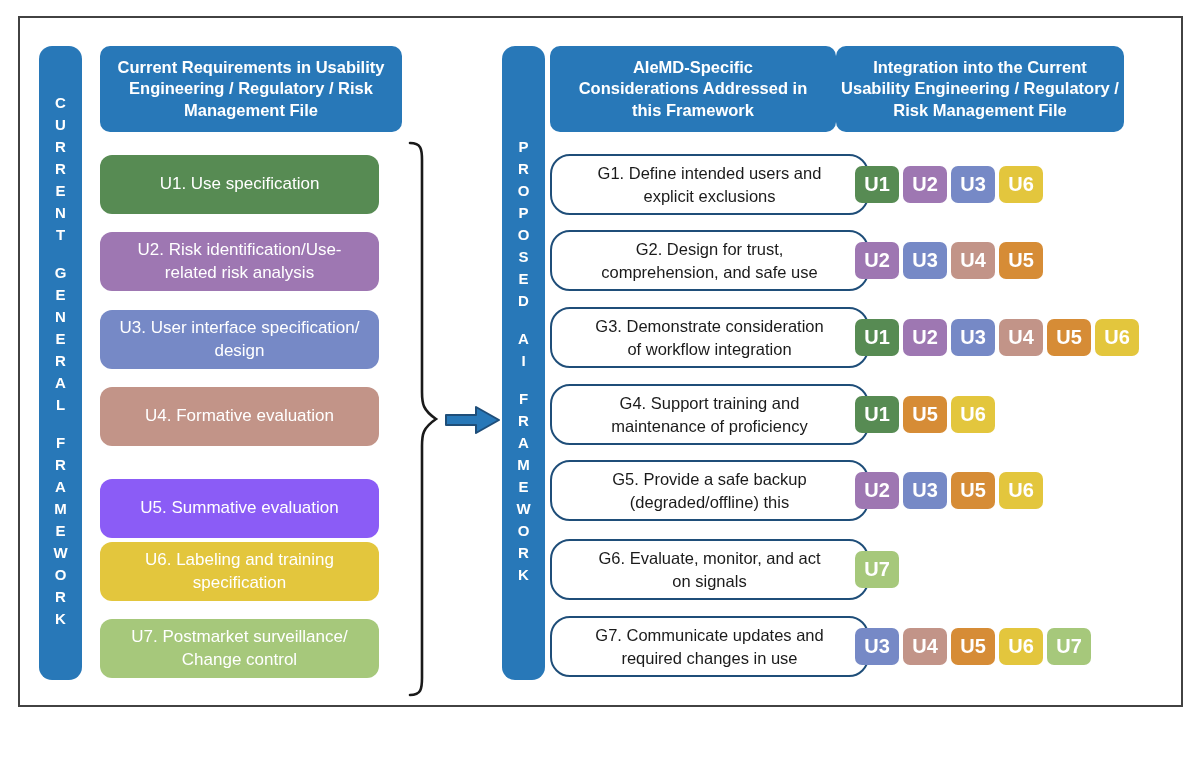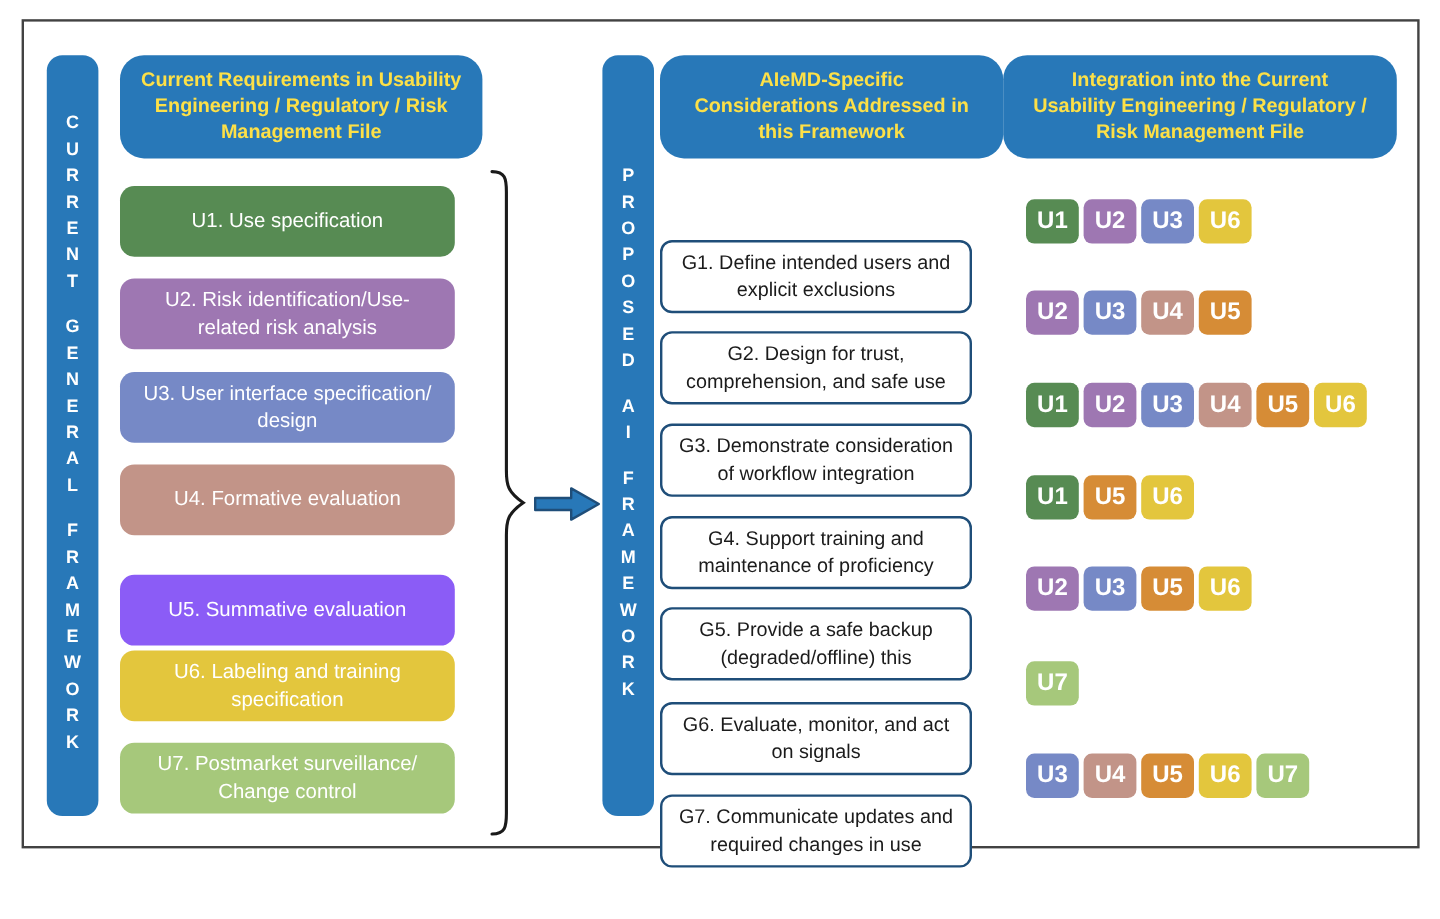--- a/index.html
+++ b/index.html
@@ -22,39 +22,39 @@
     display: flex; flex-direction: column; align-items: center; justify-content: center;
     gap: 16px; color: #fff; font-weight: bold; font-size: 15px;
   }
   .rail .w {
     writing-mode: vertical-rl; text-orientation: upright;
     letter-spacing: 5px; line-height: 43px;
   }
 
   .hdr {
     position: absolute; top: 46px; height: 86px;
-    background: var(--blue, #2878b8); border-radius: 20px;
-    color: #fde047; font-weight: bold; font-size: 16.5px; line-height: 1.3;
+    background: var(--blue, #2878b8); border-radius: 10px;
+    color: #ffffff; font-weight: bold; font-size: 16.5px; line-height: 1.3;
     display: flex; align-items: center; justify-content: center;
     text-align: center; white-space: pre-line; padding: 0 4px;
   }
 
   .ubox {
     position: absolute; left: 100px; width: 279px; height: 59px;
     border-radius: 12px; color: #fff; font-size: 17px; line-height: 1.32;
     display: flex; align-items: center; justify-content: center;
     text-align: center; white-space: pre-line;
   }
 
   .gbox {
-    position: absolute; left: 550px; width: 260px; height: 61px;
-    background: #fff; border: 2px solid var(--navy, #1f4e79); border-radius: 10px;
+    position: absolute; left: 550px; width: 319px; height: 61px;
+    background: #fff; border: 2px solid var(--navy, #1f4e79); border-radius: 20px;
     color: #1b1b1b; font-size: 16.5px; line-height: 1.34;
     display: flex; align-items: center; justify-content: center;
-    text-align: center; white-space: pre-line; margin-top: 46px;
+    text-align: center; white-space: pre-line;
   }
 
   .chiprow { position: absolute; left: 855px; display: flex; gap: 4px; }
   .chip {
     width: 44px; height: 37px; border-radius: 7px;
     color: #fff; font-weight: bold; font-size: 20px;
     display: flex; align-items: center; justify-content: center;
   }
 
   .brace-svg, .arrow-svg { position: absolute; }
@@ -120,21 +120,21 @@
 of workflow integration</div>
   <div class="gbox" style="top:384px;">G4. Support training and
 maintenance of proficiency</div>
   <div class="gbox" style="top:460px;">G5. Provide a safe backup
 (degraded/offline) this</div>
   <div class="gbox" style="top:539px;">G6. Evaluate, monitor, and act
 on signals</div>
   <div class="gbox" style="top:616px;">G7. Communicate updates and
 required changes in use</div>
 
-  <div class="hdr" style="left:836px; width:328px;">Integration into the Current
+  <div class="hdr" style="left:836px; width:288px;">Integration into the Current
 Usability Engineering / Regulatory /
 Risk Management File</div>
 
   <div class="chiprow" style="top:166px;">
     <div class="chip" style="background: rgb(87, 139, 83);">U1</div>
     <div class="chip" style="background: rgb(158, 119, 178);">U2</div>
     <div class="chip" style="background: rgb(118, 137, 198);">U3</div>
     <div class="chip" style="background: rgb(227, 198, 61);">U6</div>
   </div>
   <div class="chiprow" style="top:242px;">

